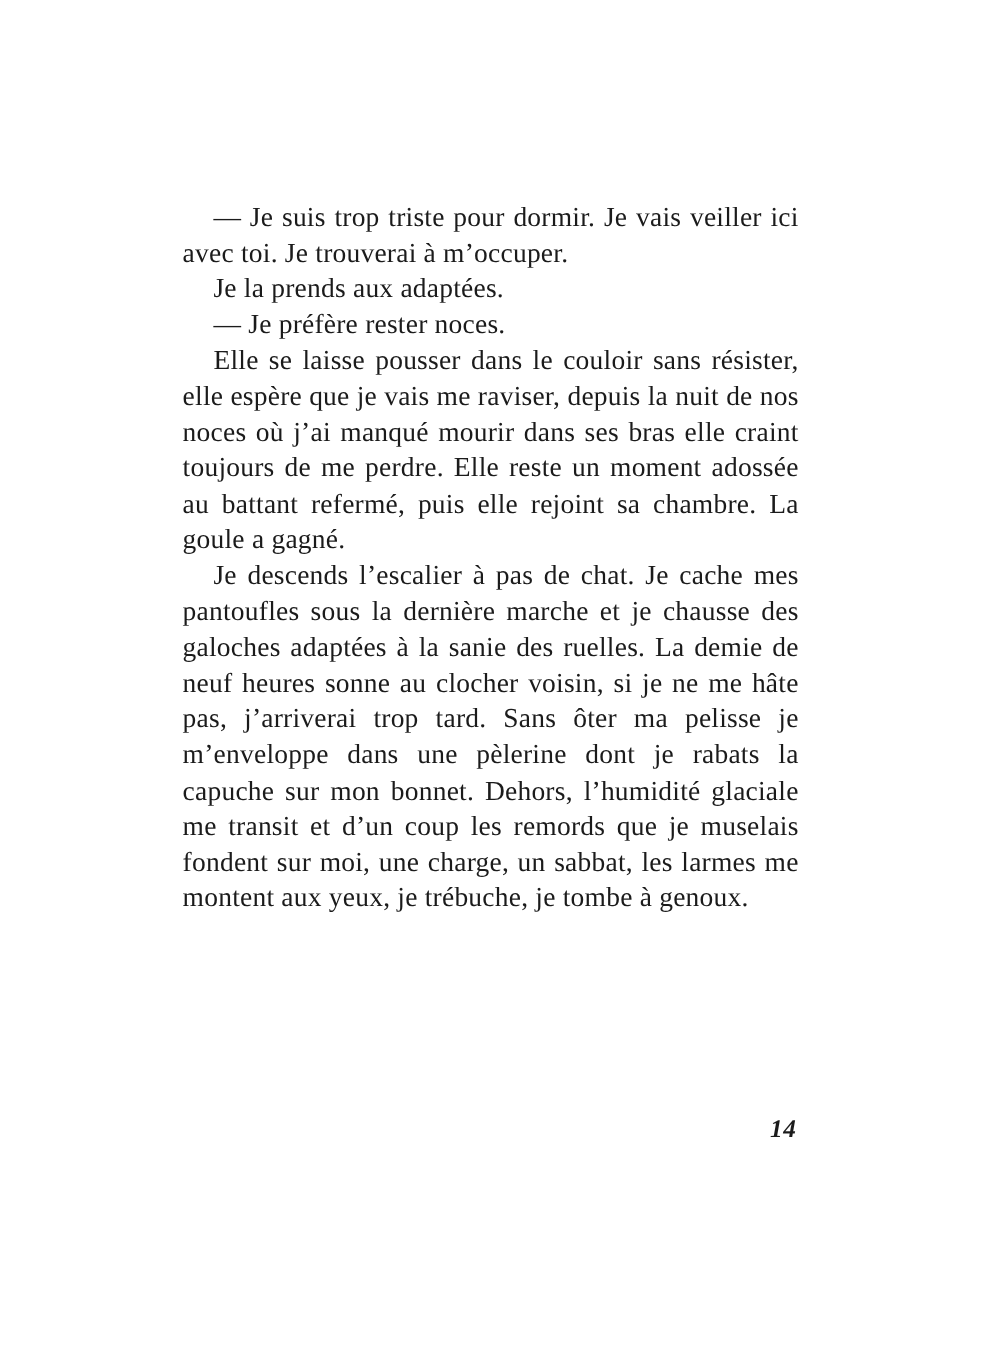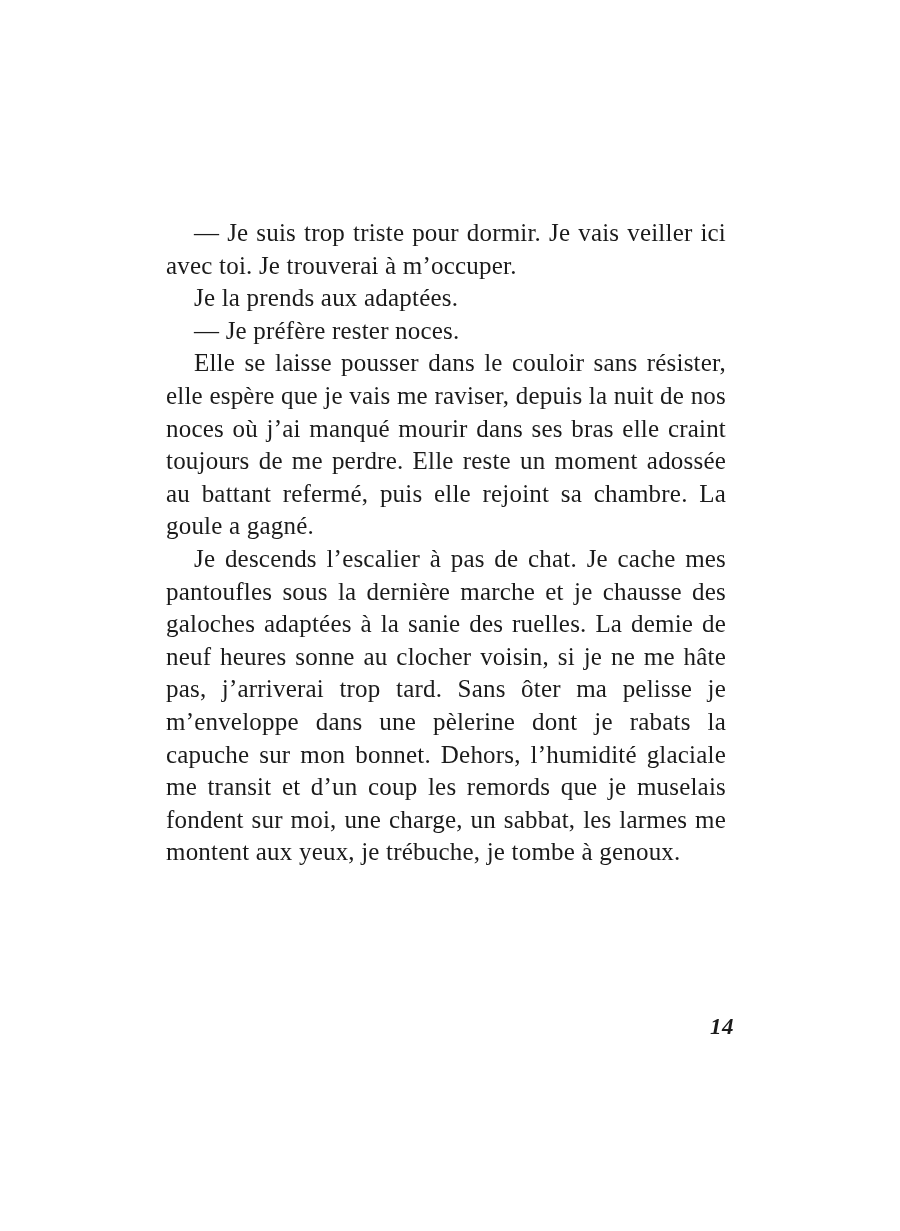--- a/index.html
+++ b/index.html
@@ -22,33 +22,32 @@
   .text-block {
     position: absolute;
     left: 166px;
     top: 182px;
     width: 560px;
     color: #1b1b1b;
     font-size: 25px;
     line-height: 32.6px;
     text-align: justify;
     letter-spacing: 0.2px;
-    margin-top: 35px;
   }
   .text-block p {
     margin: 0;
     padding: 0;
     text-indent: 28px;
   }
   .page-number {
     position: absolute;
     left: 700px;
     top: 1014px;
     width: 34px;
-    text-align: right;
+    text-align: left;
     color: #1b1b1b;
     font-size: 23px;
     font-style: italic;
     font-weight: 600;
     letter-spacing: 0.5px;
   }
 </style>
 </head>
 <body>
 

